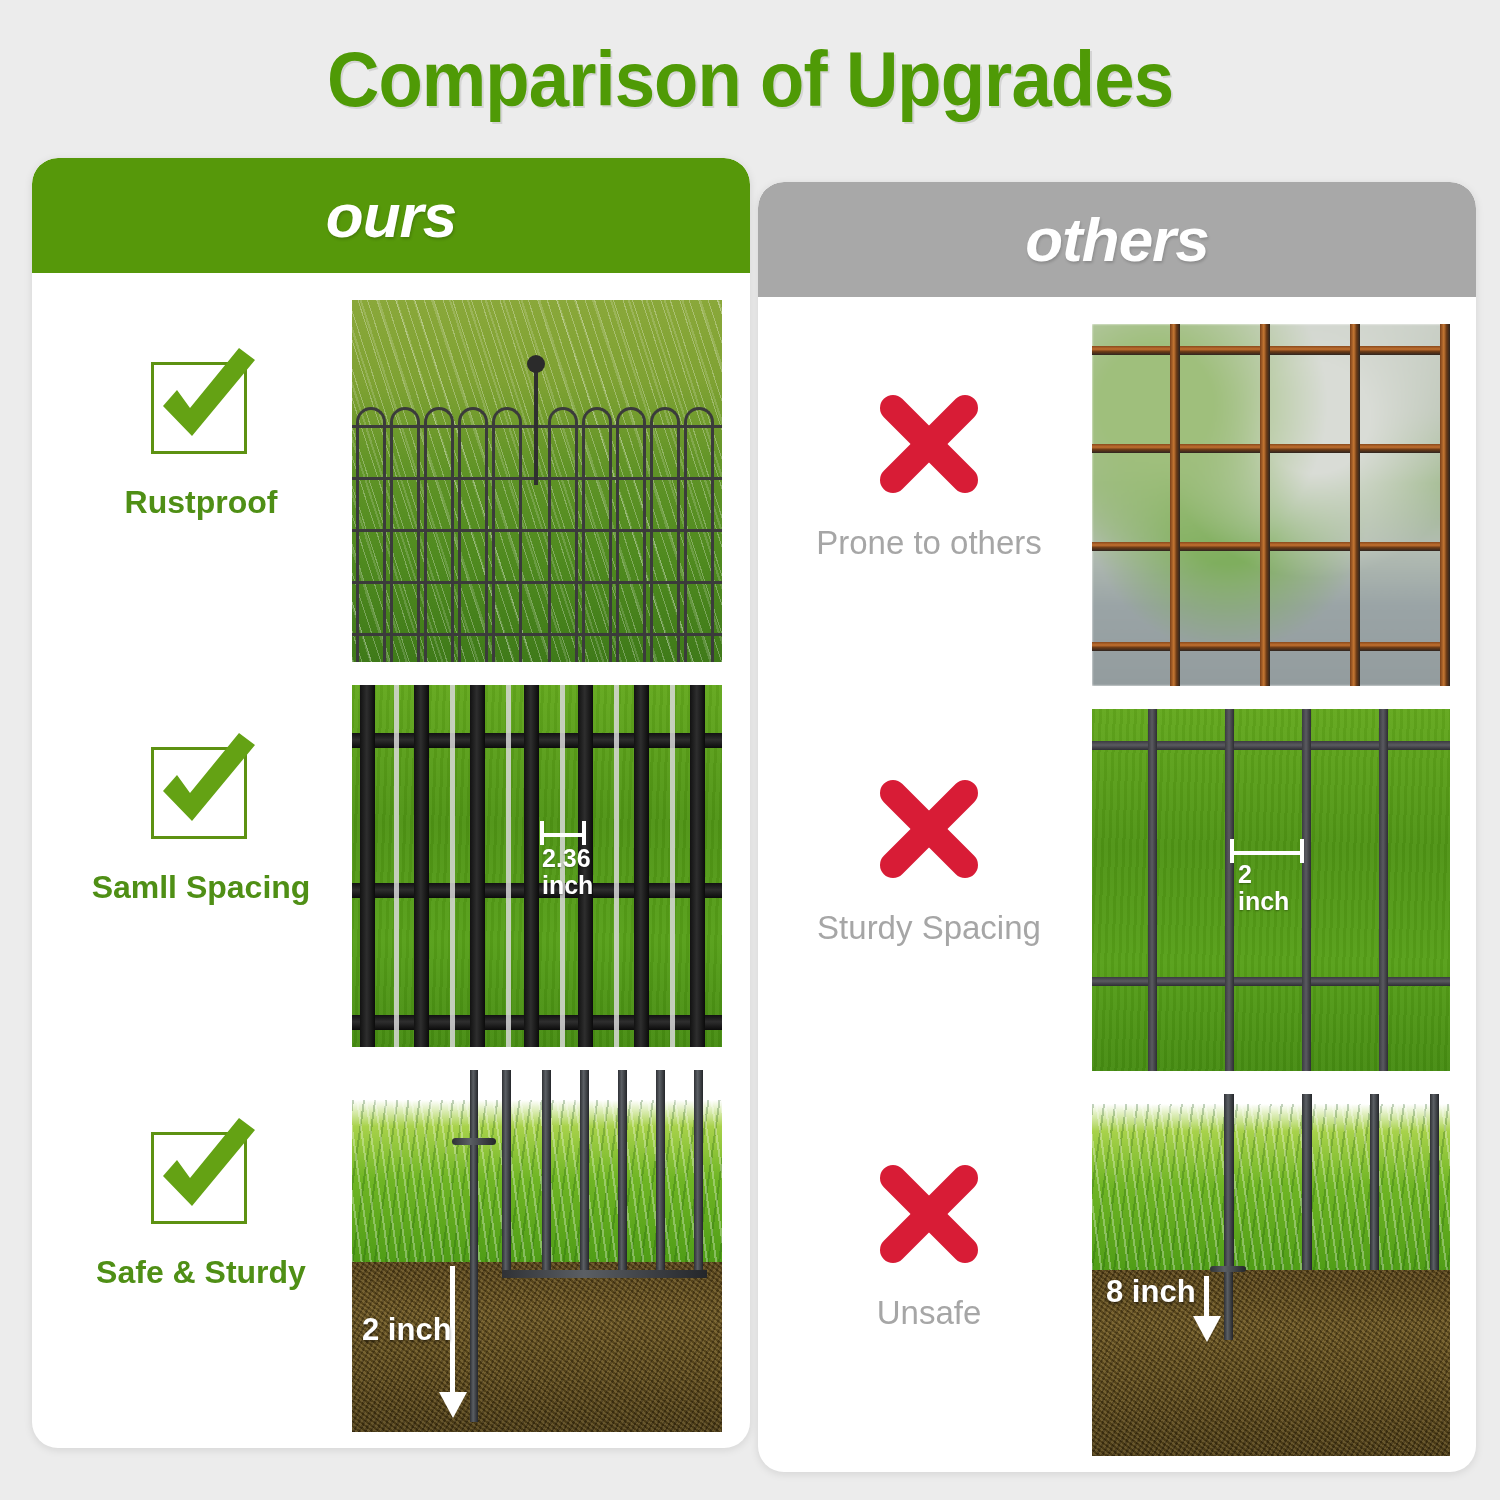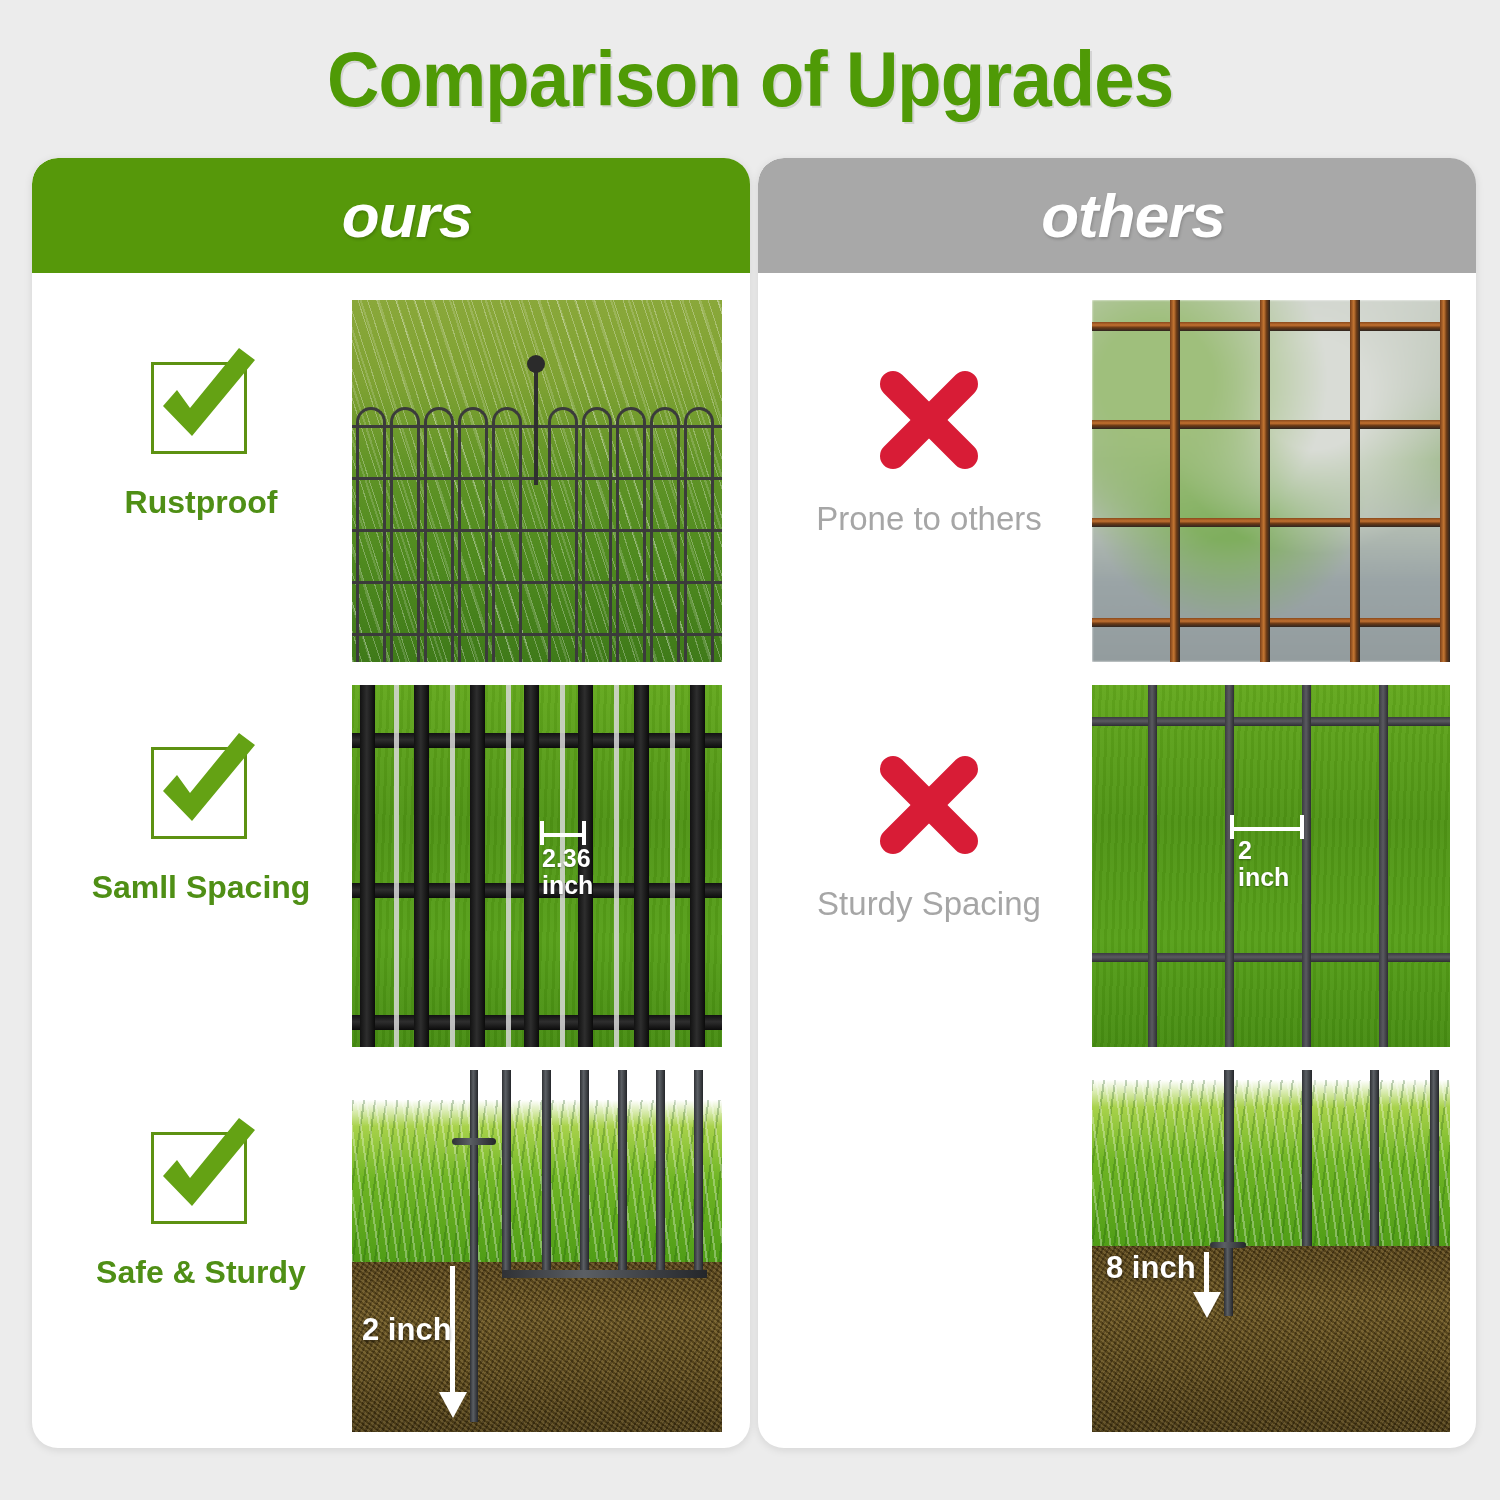--- a/index.html
+++ b/index.html
@@ -18,32 +18,32 @@
     font-weight:bold;
     color:#4f9a06;
     letter-spacing:-1px;
     transform:scaleX(0.93);
     text-shadow:2px 2px 0 rgba(0,0,0,0.10);
     white-space:nowrap;
   }
   
   .col{position:absolute;top:158px;width:718px;height:1290px;}
   .col.ours{left:32px;}
-  .col.others{left:758px;}
+  .col.others{left:758px;margin-top:24px;}
   .card{
     position:absolute;left:0;top:0;width:100%;height:100%;
     background:#ffffff;
     border-radius:26px;
     box-shadow:0 2px 9px rgba(0,0,0,0.10);
     overflow:hidden;
   }
   .head{
     position:absolute;left:0;top:0;width:100%;height:115px;
     border-radius:26px 26px 0 0;
-    display:flex;align-items:center;justify-content:center;padding-left:16px;
+    display:flex;align-items:center;justify-content:center;
   }
   .head.green{background:#56980a;}
   .head.gray{background:#a8a8a8;}
   .head span{
     color:#ffffff;font-size:62px;font-weight:bold;font-style:italic;
     letter-spacing:-1px;
     text-shadow:1px 2px 3px rgba(0,0,0,0.18);
   }
   
   .row{position:absolute;left:0;width:100%;height:385px;display:block;}
@@ -341,20 +341,31 @@
         <div class="dim">
           <div class="brk" style="left:138px;top:142px;width:74px;"></div>
           <div class="tick" style="left:138px;top:130px;"></div>
           <div class="tick" style="left:208px;top:130px;"></div>
           <div class="txt" style="left:146px;top:152px;">2 inch</div>
         </div>
       </div>
     </div>
 
     <div class="row r3">
+      <div class="label-block">
+        <div class="xicon">
+          <svg width="112" height="112" viewBox="0 0 112 112">
+            <g stroke="#d81c36" stroke-width="26" stroke-linecap="round">
+              <line x1="20" y1="20" x2="92" y2="92"></line>
+              <line x1="92" y1="20" x2="20" y2="92"></line>
+            </g>
+          </svg>
+        </div>
+        <div class="caption gray">Unsafe</div>
+      </div>
 
       <div class="pic">
         <div class="sky"></div>
         <div class="grassband" style="top:10px;height:170px;"></div>
         <div class="soil" style="top:176px;"></div>
         <div class="post" style="left:132px;top:0;width:10px;height:176px;"></div>
         <div class="post" style="left:210px;top:0;width:10px;height:176px;"></div>
         <div class="post" style="left:278px;top:0;width:9px;height:176px;"></div>
         <div class="post" style="left:338px;top:0;width:9px;height:176px;"></div>
         <div class="post" style="left:132px;top:176px;width:9px;height:70px;"></div>

